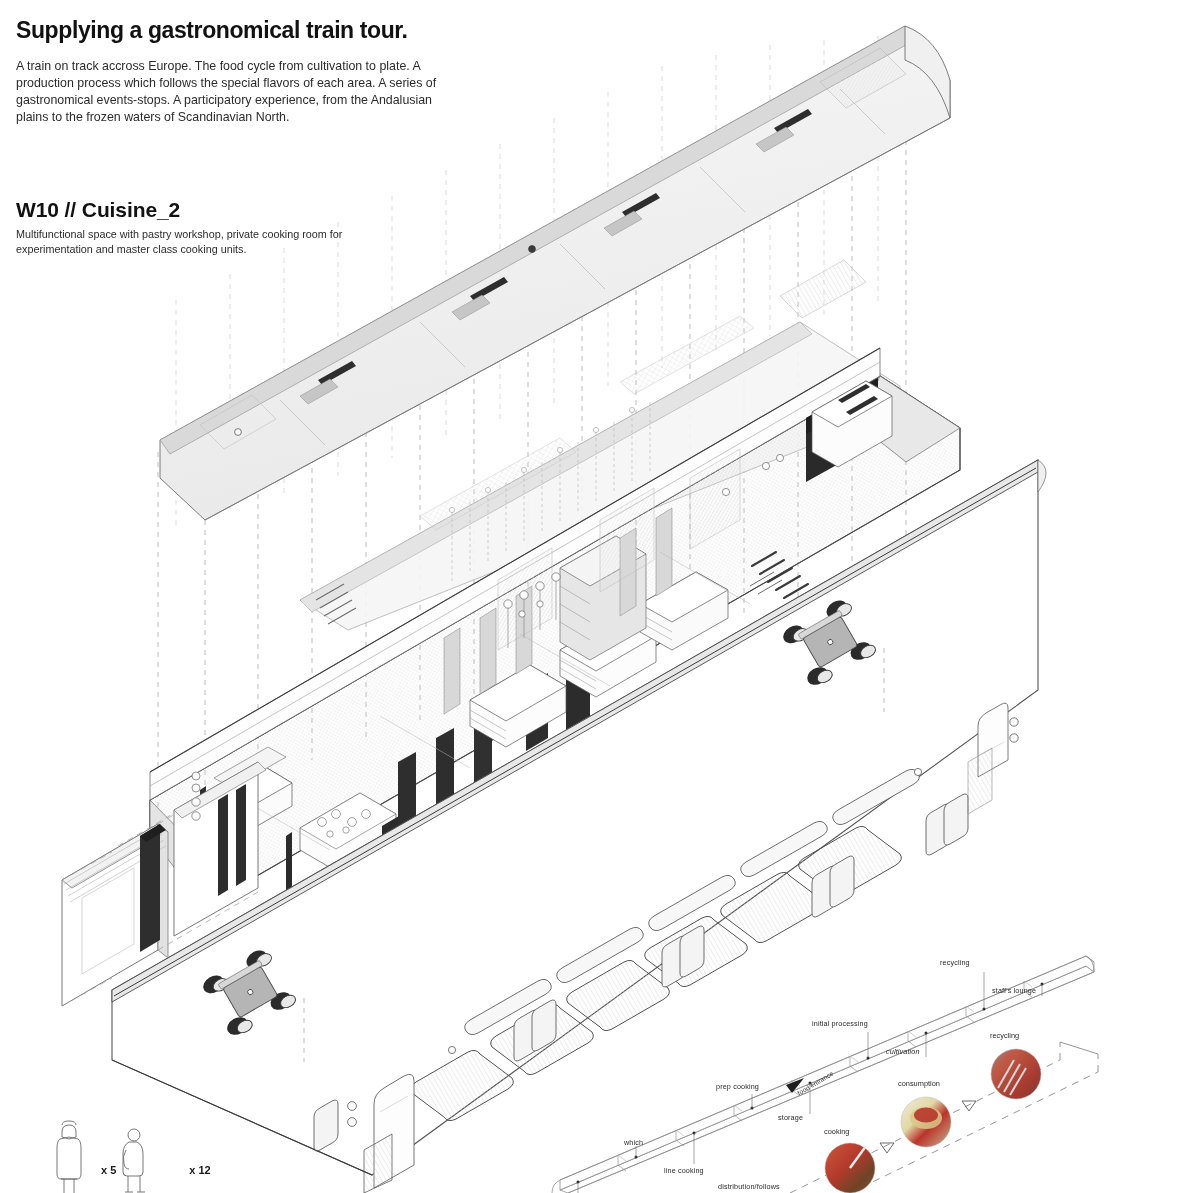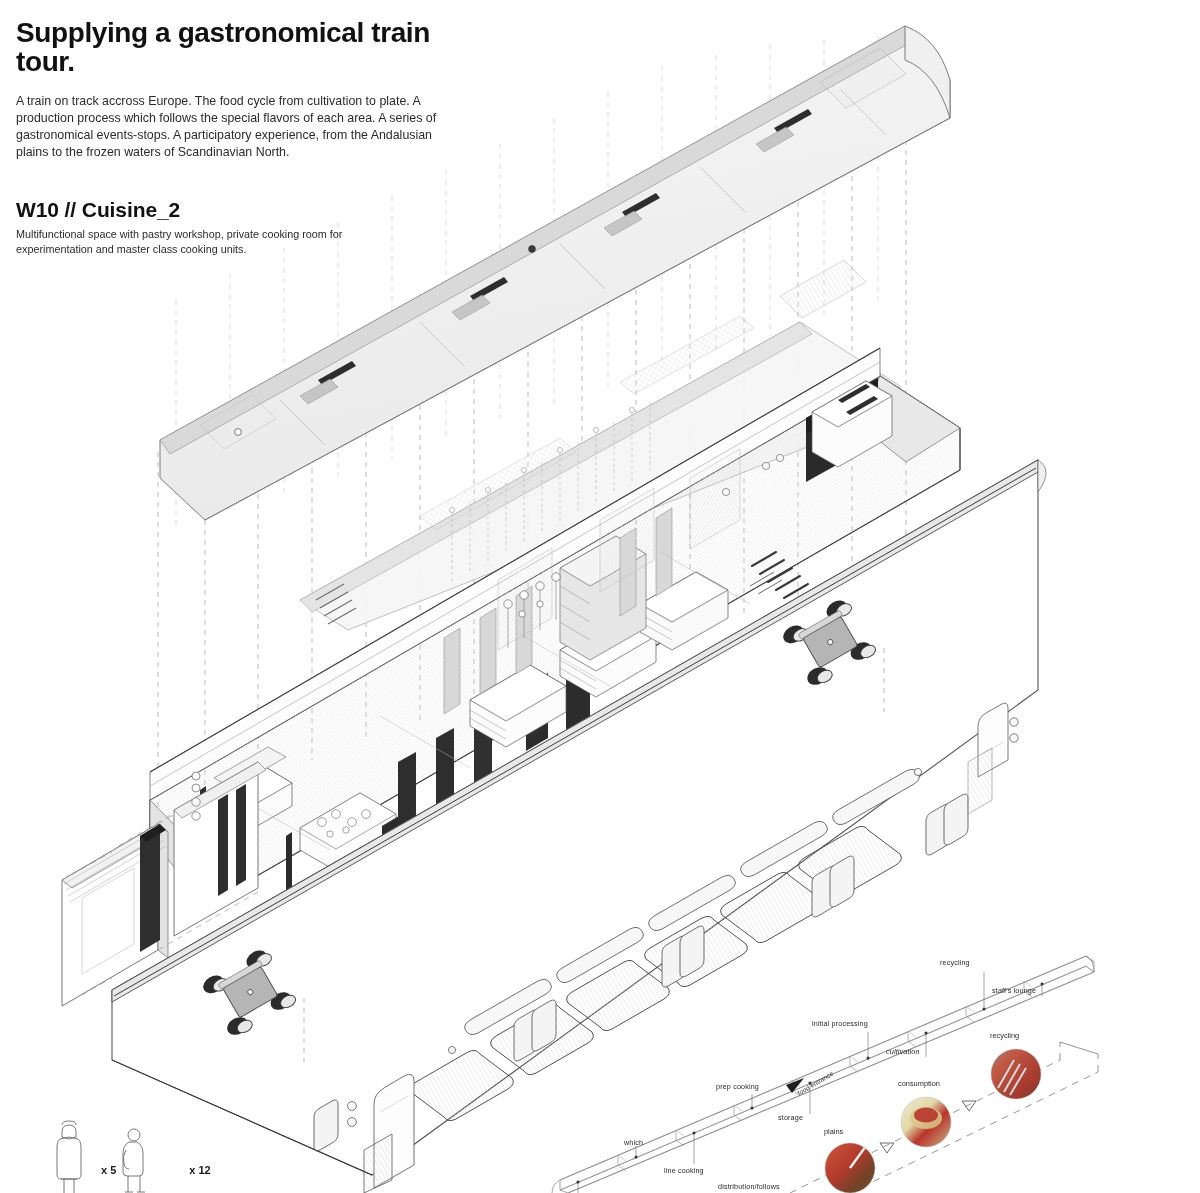--- a/index.html
+++ b/index.html
@@ -12,21 +12,21 @@
     width: 1200px; height: 1193px;
     position: relative; overflow: hidden;
     font-family: "Liberation Sans", sans-serif;
     color: #1a1a1a;
     -webkit-font-smoothing: antialiased;
   }
 
   
   #text-block { position: absolute; left: 16px; top: 18px; width: 470px; z-index: 40; }
   #board-title {
-    font-size: 28px; font-weight: bold; letter-spacing: -0.4px;
+    font-size: 23px; font-weight: bold; letter-spacing: -0.4px;
     color: #111; margin: 0 0 16px 0; line-height: 1.05;
   }
   #board-intro {
     font-size: 12.4px; line-height: 1.38; color: #2b2b2b;
     margin: 0; width: 425px;
   }
   #section-block { position: absolute; left: 16px; top: 198px; width: 420px; z-index: 40; }
   #section-code { font-size: 21px; font-weight: bold; color: #111; margin: 0 0 5px 0; letter-spacing: -0.1px; }
   #section-desc { font-size: 10.8px; line-height: 1.36; color: #2b2b2b; margin: 0; width: 330px; }
 
@@ -642,16 +642,16 @@
   <span class="proc-label" style="left:664px; top:1166px;">line cooking</span>
   <span class="proc-label" style="left:716px; top:1082px;">prep cooking</span>
   <span class="proc-label" style="left:778px; top:1113px;">storage</span>
   <span id="label-food-entrance" style="left:798px; top:1090px;">food entrance</span>
   <span class="proc-label" style="left:812px; top:1019px;">initial processing</span>
   <span class="proc-label" style="left:886px; top:1047px;font-style:italic;">cultivation</span>
   <span class="proc-label" style="left:940px; top:958px;">recycling</span>
   <span class="proc-label" style="left:992px; top:986px;">staff's lounge</span>
   <span class="proc-label" style="left:718px; top:1182px;">distribution/follows</span>
 
-  <span class="photo-label" style="left:824px; top:1127px;">plains</span>
+  <span class="photo-label" style="left:824px; top:1127px;">cooking</span>
   <span class="photo-label" style="left:898px; top:1079px;">consumption</span>
   <span class="photo-label" style="left:990px; top:1031px;">recycling</span>
 </div>
 
 </body></html>

